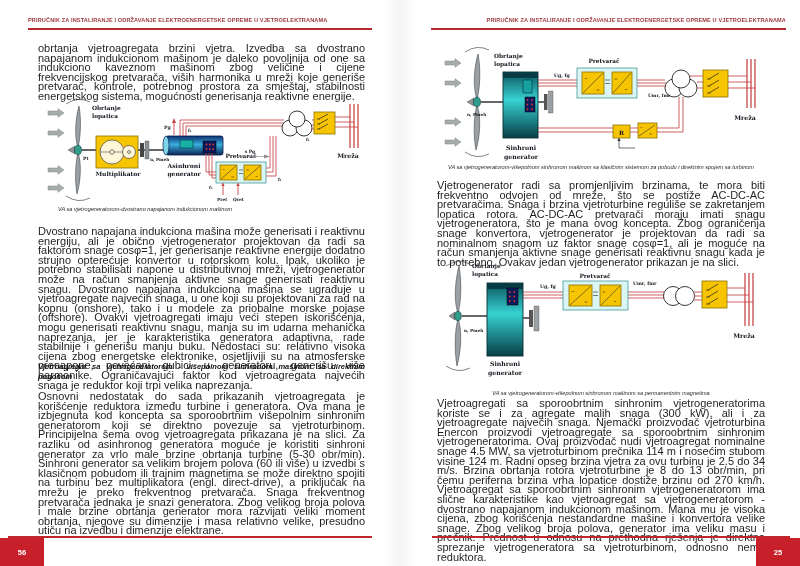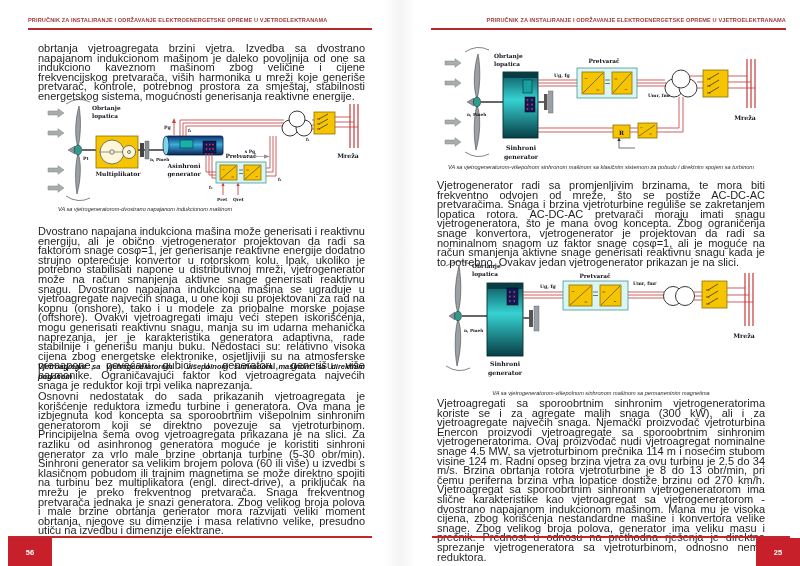--- a/index.html
+++ b/index.html
@@ -14,21 +14,21 @@
   .para{position:absolute;font-size:11px;line-height:9.6px;text-align:justify;color:#1f1f1f;}
   .heading{position:absolute;font-size:7.5px;line-height:9.9px;font-weight:bold;text-align:justify;color:#111;}
   .caption{position:absolute;font-size:5.6px;font-style:italic;color:#2a2a2a;line-height:6.5px;}
   .caption.center{text-align:center;}
   .figure{position:absolute;}
   .footrule{position:absolute;top:536px;height:2px;background:#c0272c;}
   .footrule.left{left:8px;width:364px;}
   .footrule.right{left:432px;width:358px;}
   .pagenum{position:absolute;top:538px;width:44px;height:28px;background:#c8202a;color:#ffffff;
            font-size:7.5px;font-weight:bold;display:flex;align-items:center;justify-content:center;}
-  .pagenum.left{left:8px;text-align:right;}
+  .pagenum.left{left:0;text-align:right;}
   .pagenum.right{left:756px;}
   
   .w{stroke:#c64444;stroke-width:.85;fill:none;}
   .bus{stroke:#c23333;stroke-width:1.15;fill:none;}
   .ybox{fill:#f6c400;stroke:#8a7300;stroke-width:.8;}
   .cont{fill:#dbf4f4;stroke:#2d8a8a;stroke-width:.7;}
   .tc{fill:#ffffff;stroke:#222222;stroke-width:.9;}
   .dlabel{font-family:"DejaVu Serif",serif;font-weight:bold;fill:#14141e;}
   .tiny{font-family:"DejaVu Serif",serif;font-weight:bold;fill:#14141e;}
   .blade{fill:#9aa0a4;stroke:#44484c;stroke-width:.6;}

